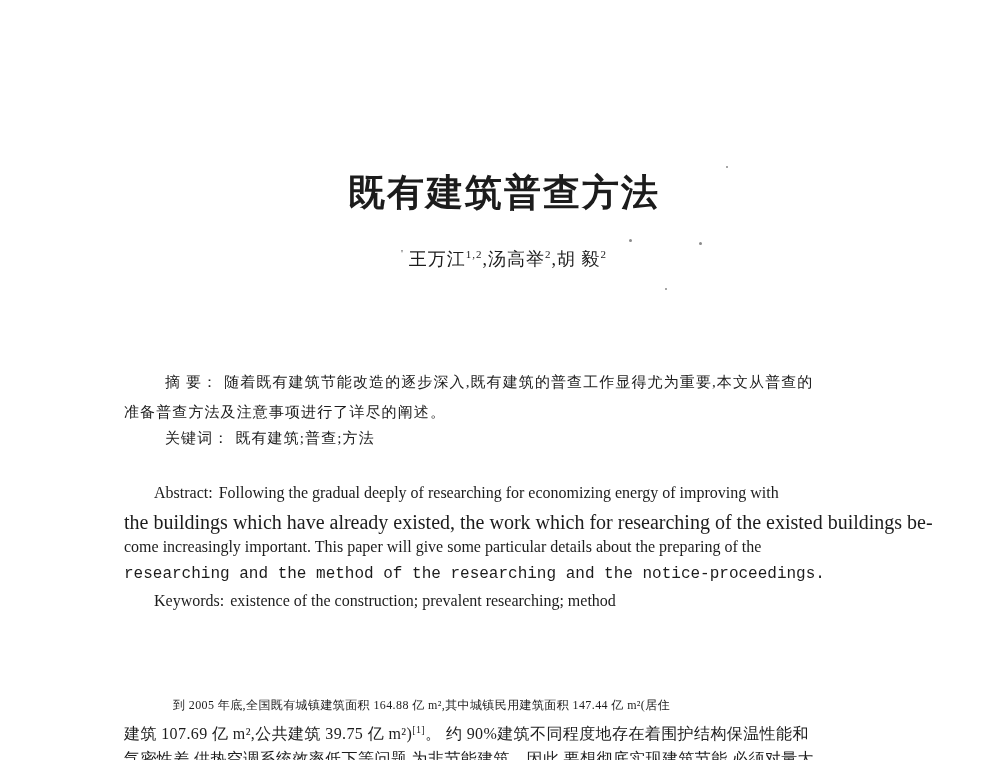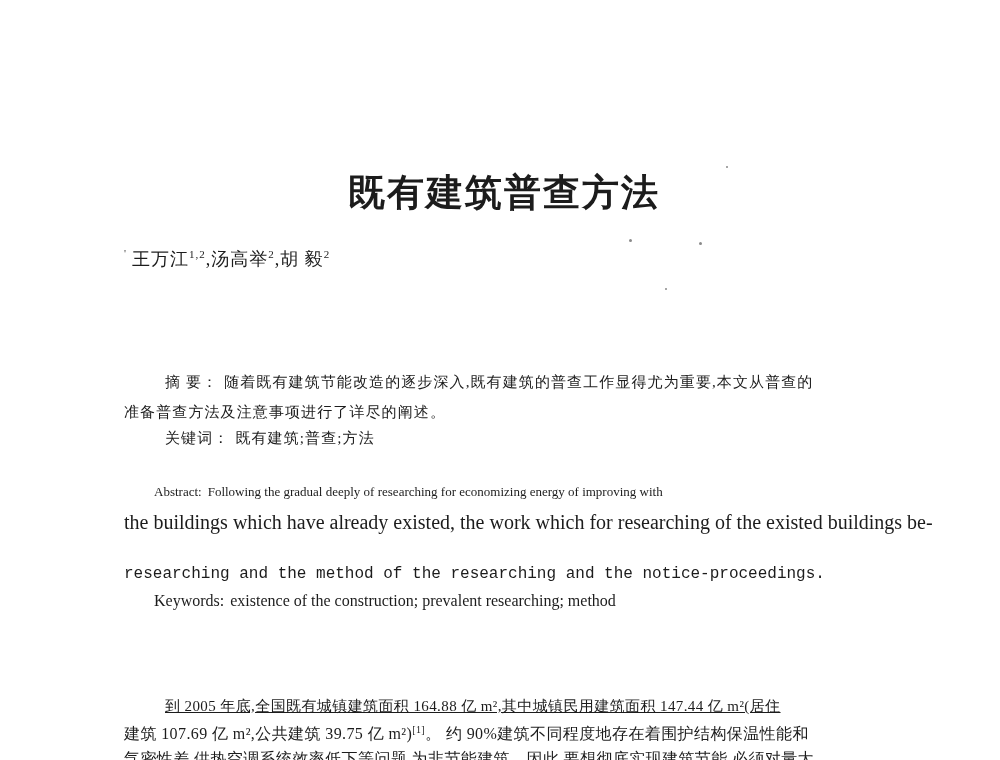--- a/index.html
+++ b/index.html
@@ -24,20 +24,21 @@
   .title {
     top: 168px; left: 0; width: 100%;
     text-align: center;
     font-size: 37px;
     font-weight: bold;
     letter-spacing: 2px;
     margin: 0;
   }
   .authors {
     top: 247px; left: 0; width: 100%;
+    text-align: center;
     font-size: 18px;
     letter-spacing: 1px;
     margin: 0;
   }
   .authors sup { font-size: 11px; }
   .author-tick {
     font-size: 11px;
     vertical-align: 8px;
     margin-right: 5px;
     color: #333;
@@ -49,35 +50,35 @@
     line-height: 26px;
     letter-spacing: 0.5px;
   }
   .affil div { white-space: nowrap; }
 
   .cn-abs1 { top: 373px; left: 0; padding-left: 41px; font-size: 15px; letter-spacing: 1.1px; }
   .cn-abs2 { top: 403px; left: 0; font-size: 15px; letter-spacing: 1.1px; }
   .cn-kw   { top: 429px; left: 0; padding-left: 41px; font-size: 15px; letter-spacing: 1.1px; }
   .bold-label { font-weight: normal; margin-right: 6px; }
 
-  .en-abs1 { top: 484px; left: 0; padding-left: 30px; font-size: 13px; }
+  .en-abs1 { top: 484px; left: 0; padding-left: 30px; font-size: 16px; }
   .en-abs2 { top: 511px; left: 0; font-size: 20px; }
   .en-abs3 { top: 538px; left: 0; font-size: 16px; }
   .en-abs4 { top: 565px; left: 0; font-size: 16px; font-family: Liberation Mono, monospace; }
   .en-kw   { top: 592px; left: 0; padding-left: 30px; font-size: 16px; }
 
   .section-heading {
     top: 645px; left: 2px;
     font-size: 22px;
     font-weight: bold;
   }
   .section-number { letter-spacing: 0; margin-right: 27px; }
   .section-title  { letter-spacing: 10px; }
 
-  .body1 { top: 697px; left: 0; padding-left: 41px; font-size: 15px; letter-spacing: 0.4px; text-decoration: underline; }
+  .body1 { top: 697px; left: 8px; padding-left: 41px; font-size: 12px; letter-spacing: 0.4px; }
   .body2 { top: 724px; left: 0; font-size: 16px; letter-spacing: 0.4px; }
   .body3 { top: 749px; left: 0; font-size: 16px; letter-spacing: 0.4px; }
   .body1 sup, .body2 sup { font-size: 10px; }
 
   .speck {
     position: absolute;
     background: #8a8a8a;
     border-radius: 50%;
   }
   .speck-1 { left: 629px; top: 239px; width: 3px; height: 3px; }
@@ -104,20 +105,21 @@
     <div class="line affil">
     </div>
 
     <div class="line cn-abs1"><b class="bold-label">摘 要：</b><span>随着既有建筑节能改造的逐步深入,既有建筑的普查工作显得尤为重要,本文从普查的</span></div>
     <div class="line cn-abs2">准备普查方法及注意事项进行了详尽的阐述。</div>
 
     <div class="line cn-kw"><b class="bold-label">关键词：</b><span>既有建筑;普查;方法</span></div>
 
     <div class="line en-abs1"><b class="bold-label">Abstract:</b><span>Following the gradual deeply of researching for economizing energy of improving with</span></div>
     <div class="line en-abs2">the buildings which have already existed, the work which for researching of the existed buildings be-</div>
+    <div class="line en-abs3">come increasingly important. This paper will give some particular details about the preparing of the</div>
     <div class="line en-abs4">researching and the method of the researching and the notice-proceedings.</div>
 
     <div class="line en-kw"><b class="bold-label">Keywords:</b><span>existence of the construction; prevalent researching; method</span></div>
 
 
     <div class="line body1">到 2005 年底,全国既有城镇建筑面积 164.88 亿 m²,其中城镇民用建筑面积 147.44 亿 m²(居住</div>
     <div class="line body2"><span>建筑 107.69 亿 m²,公共建筑 39.75 亿 m²)</span><sup>[1]</sup><span>。 约 90%建筑不同程度地存在着围护结构保温性能和</span></div>
     <div class="line body3">气密性差,供热空调系统效率低下等问题,为非节能建筑。因此,要想彻底实现建筑节能,必须对量大</div>
 
   </div>

